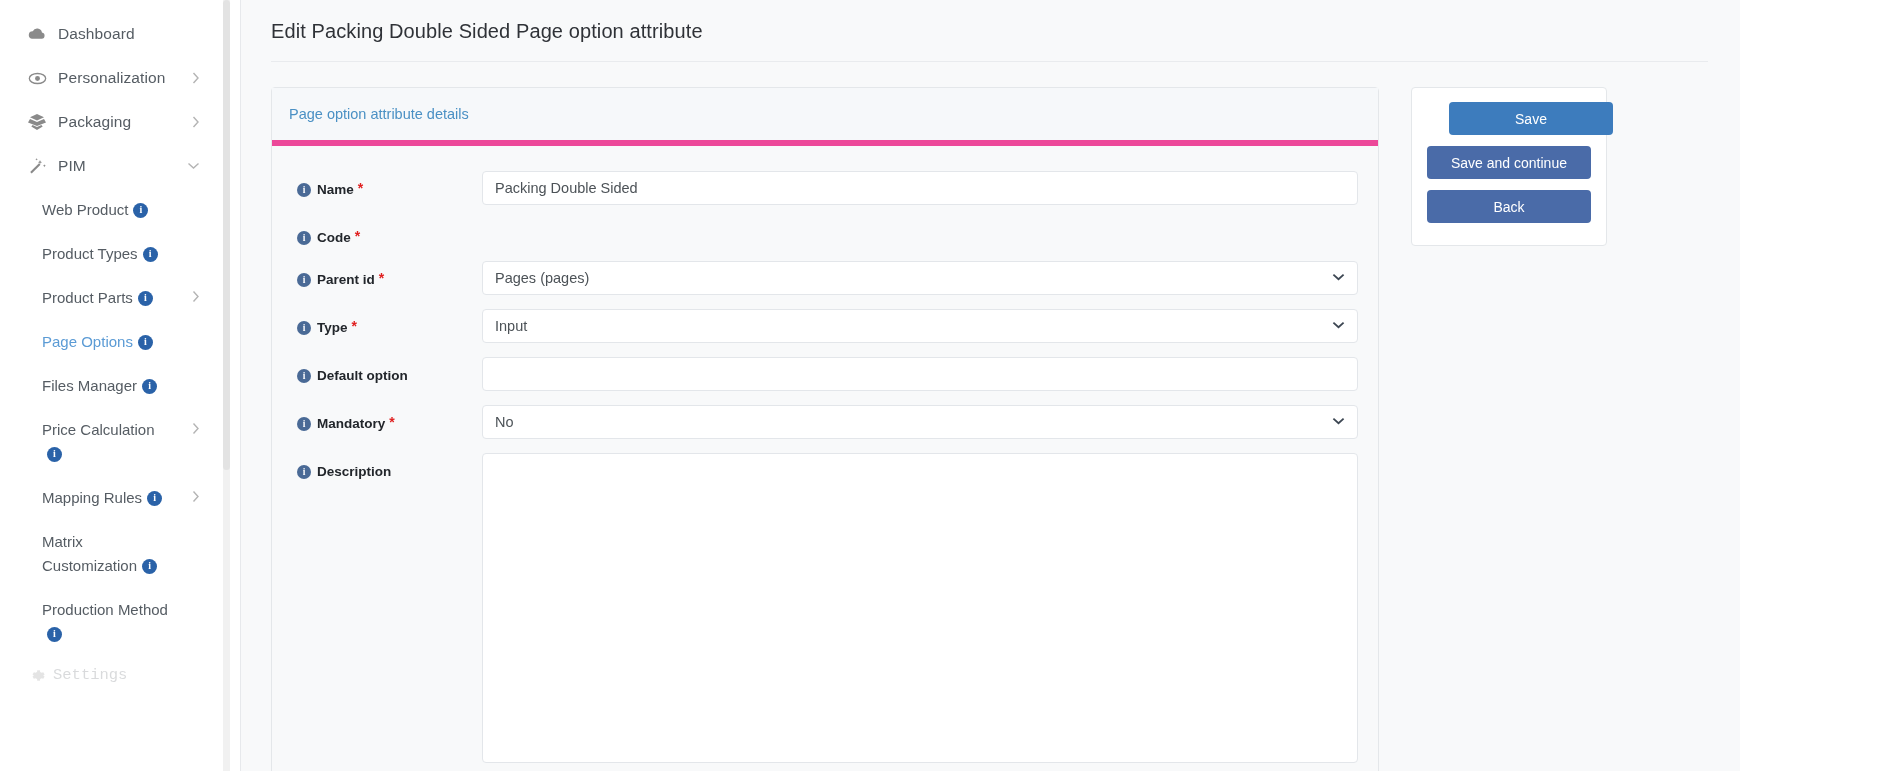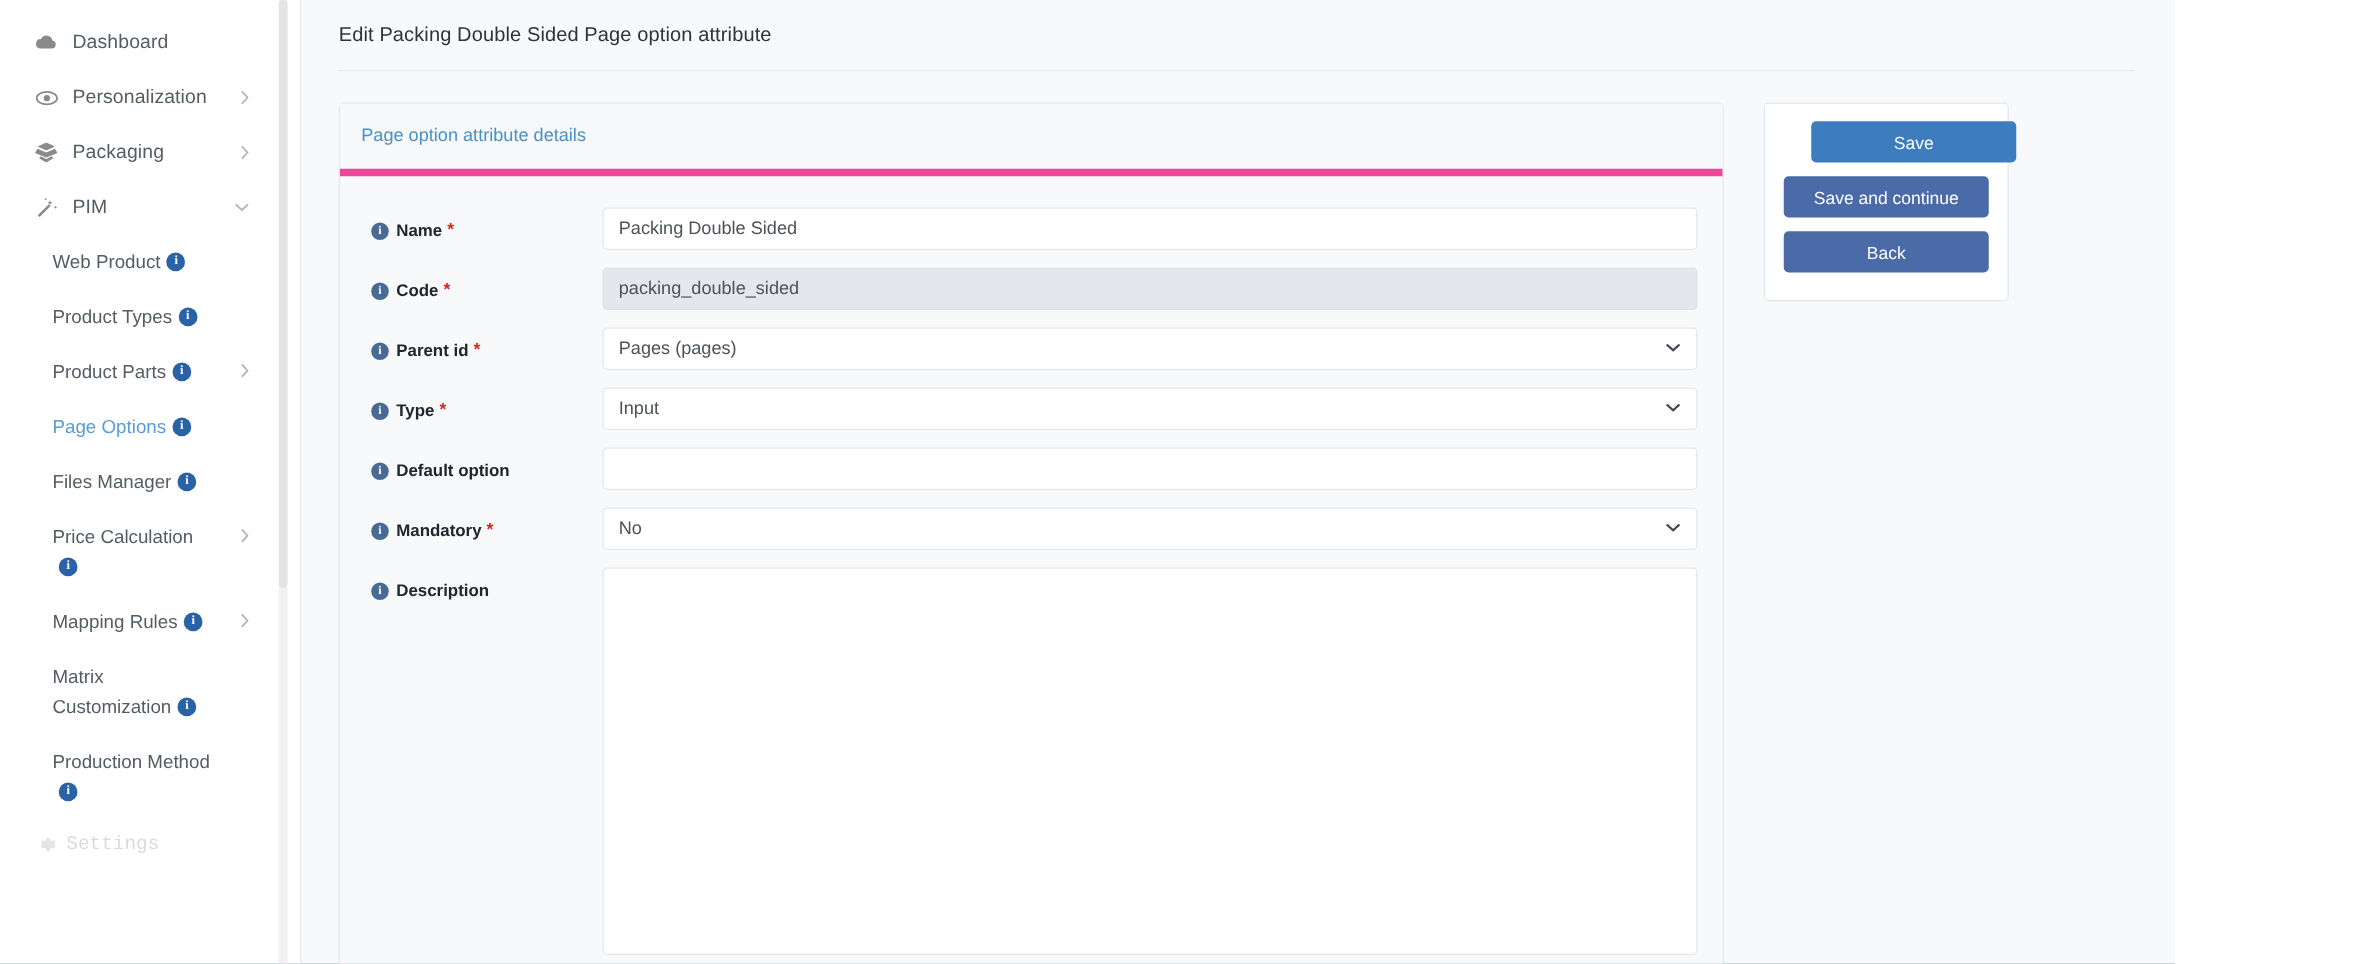--- a/index.html
+++ b/index.html
@@ -9,21 +9,21 @@
     height: 771px;
     overflow: hidden;
     font-family: "Liberation Sans", sans-serif;
     background: #ffffff;
   }
 
   .app {
     display: flex;
     width: 1740px;
     height: 771px;
-    background: #0f766e;
+    background: #c2410c;
   }
 
   
   .sidebar {
     width: 240px;
     min-width: 240px;
     height: 771px;
     background: #ffffff;
     position: relative;
     overflow: hidden;
@@ -135,21 +135,21 @@
   .main {
     flex: 1;
     height: 771px;
     background: #f8f9fa;
     border-left: 1px solid #e7e9ec;
     padding: 0 20px 0 0;
     overflow: hidden;
   }
 
   .page-title {
-    font-size: 16px;
+    font-size: 20px;
     color: #2f3237;
     font-weight: normal;
     padding: 20px 0 18px 30px;
     letter-spacing: 0.1px;
   }
   .title-rule {
     height: 1px;
     background: #e9ebee;
     margin: 0 12px 0 30px;
   }
@@ -443,23 +443,20 @@
               <input class="fc" type="text" value="Packing Double Sided" style="">
             </div>
           </div>
 
           <div class="form-row">
             <div class="form-label">
               <span class="lbl-info"></span>
               <span>Code</span>
               <span class="req">*</span>
             </div>
-            <div class="form-control-wrap">
-              <input class="fc disabled" type="text" readonly="" value="packing_double_sided" style="">
-            </div>
           </div>
 
           <div class="form-row">
             <div class="form-label">
               <span class="lbl-info"></span>
               <span>Parent id</span>
               <span class="req">*</span>
             </div>
             <div class="form-control-wrap">
               <select class="fc select">

